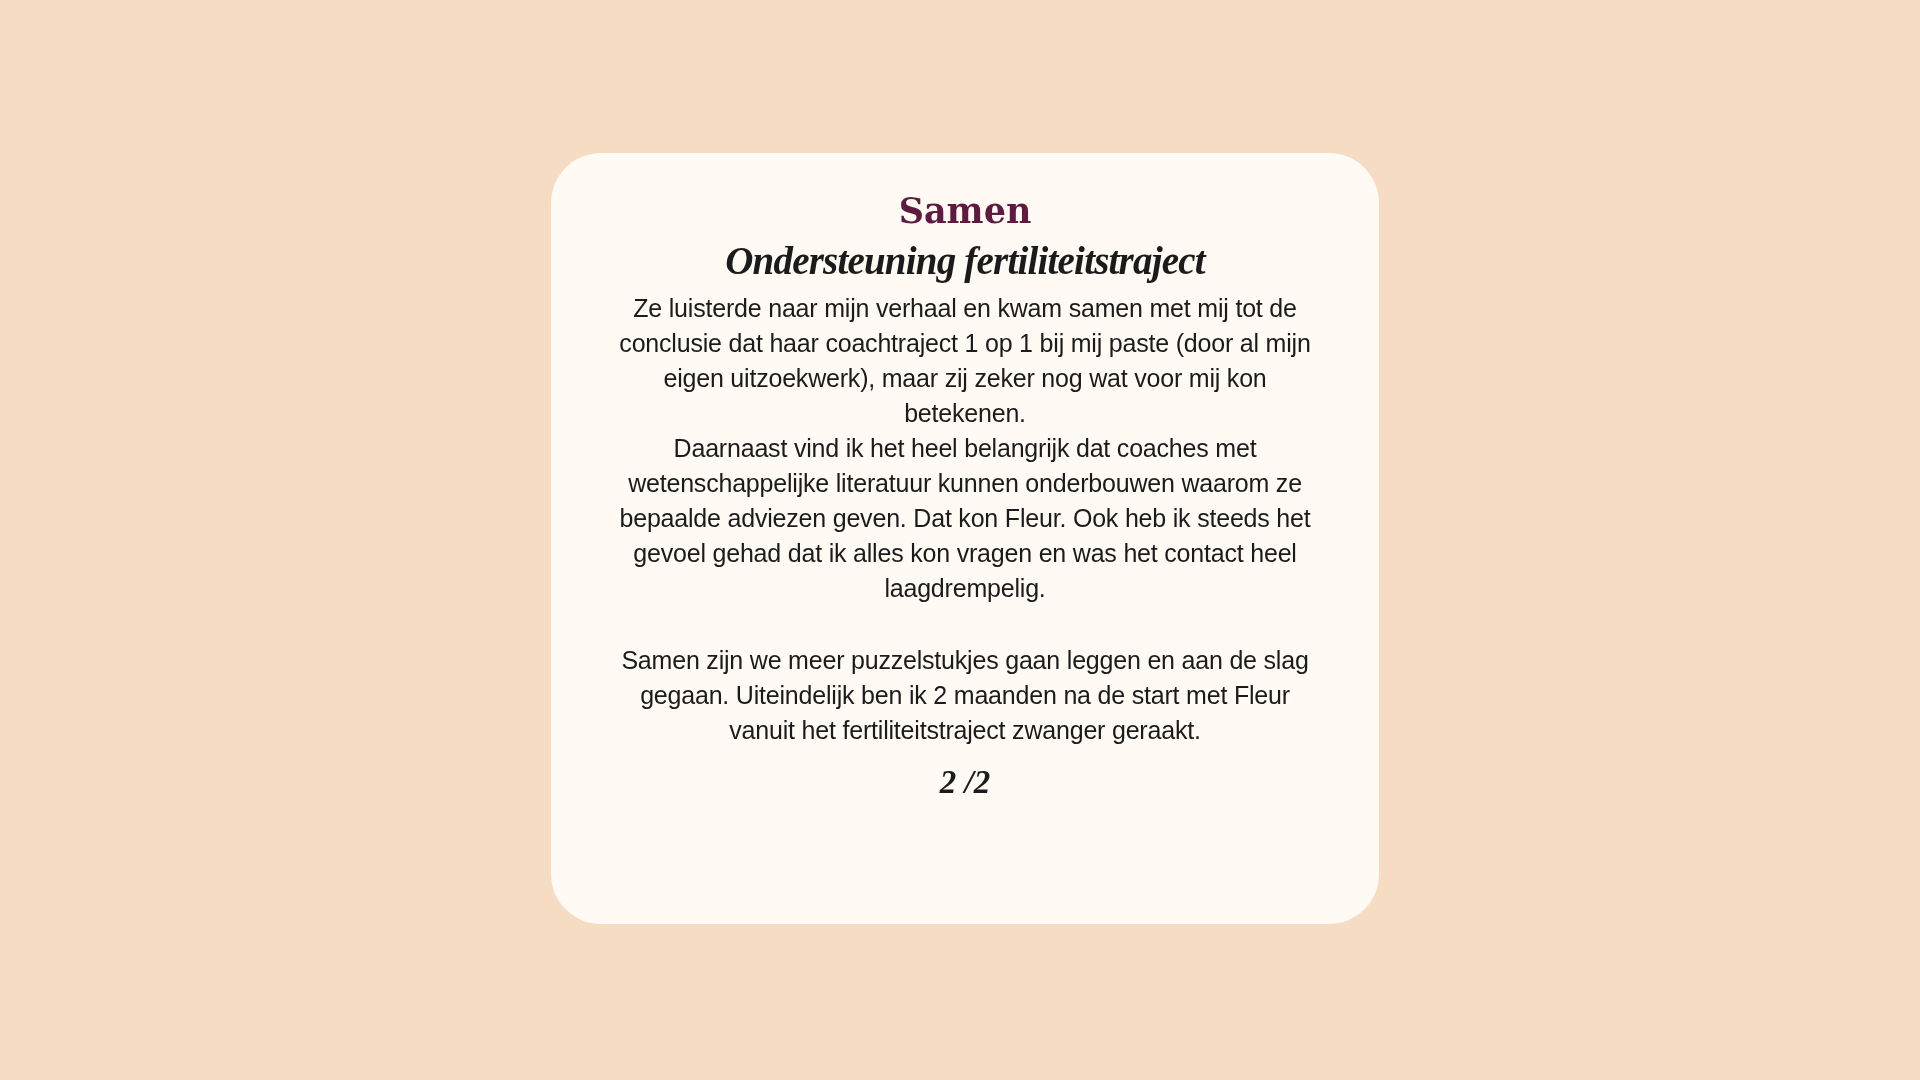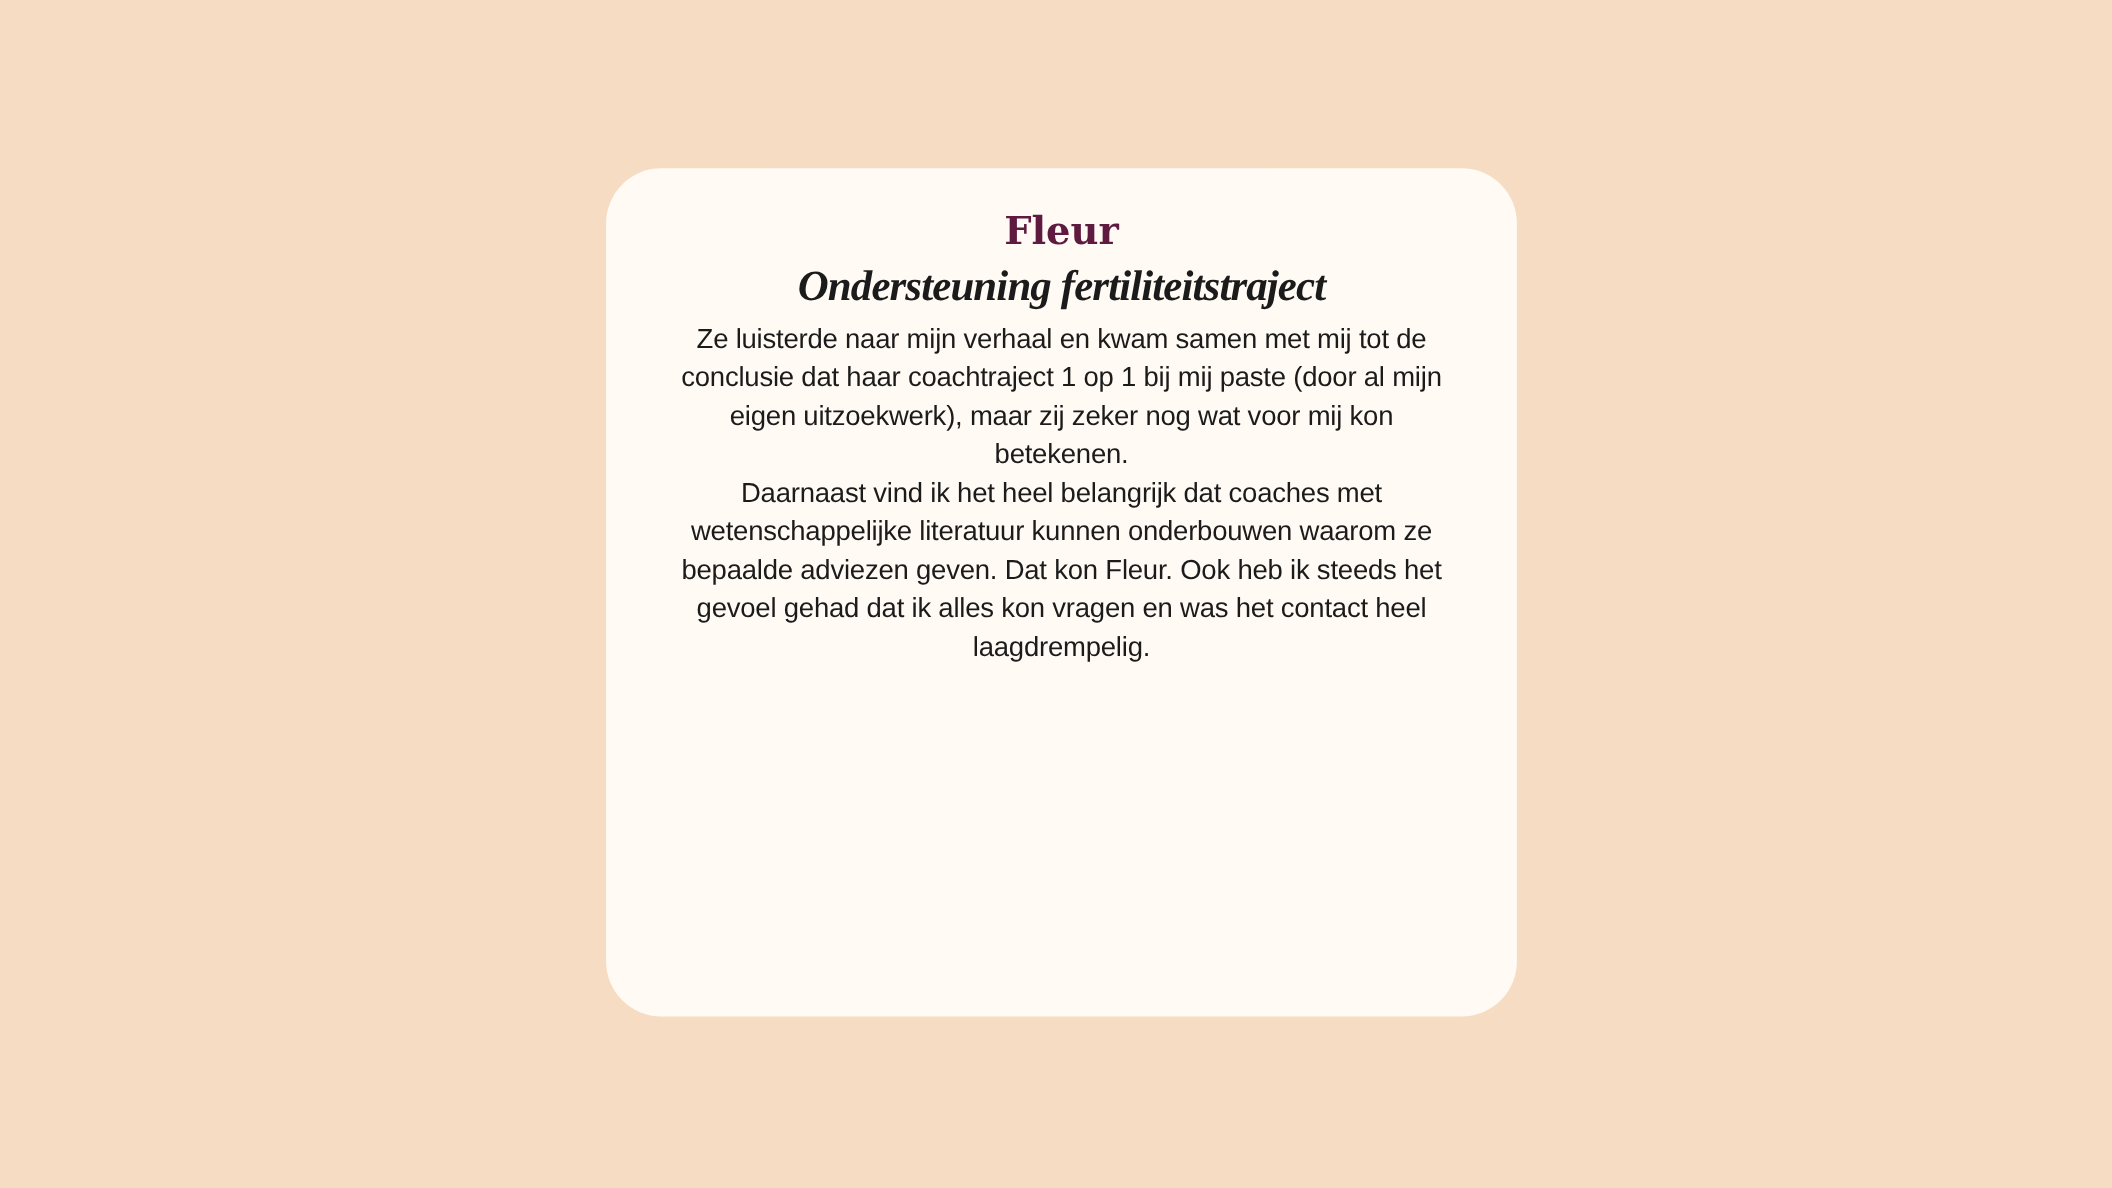--- a/index.html
+++ b/index.html
@@ -69,27 +69,31 @@
     font-size: 33px;
     line-height: 40px;
     color: #1b1b1b;
   }
 </style>
 </head>
 <body>
 
 <div class="page">
   <div class="card">
-    <div class="title">Fleur</div>
+    <div class="title">Samen</div>
     <div class="subtitle">Ondersteuning fertiliteitstraject</div>
     <div class="body-text">
       <p>Ze luisterde naar mijn verhaal en kwam samen met mij tot de
 conclusie dat haar coachtraject 1 op 1 bij mij paste (door al mijn
 eigen uitzoekwerk), maar zij zeker nog wat voor mij kon
 betekenen.
 Daarnaast vind ik het heel belangrijk dat coaches met
 wetenschappelijke literatuur kunnen onderbouwen waarom ze
 bepaalde adviezen geven. Dat kon Fleur. Ook heb ik steeds het
 gevoel gehad dat ik alles kon vragen en was het contact heel
 laagdrempelig.</p>
+      <p>Samen zijn we meer puzzelstukjes gaan leggen en aan de slag
+gegaan. Uiteindelijk ben ik 2 maanden na de start met Fleur
+vanuit het fertiliteitstraject zwanger geraakt.</p>
     </div>
+    <div class="pagination">2 /2</div>
   </div>
 </div>
 
 </body></html>

